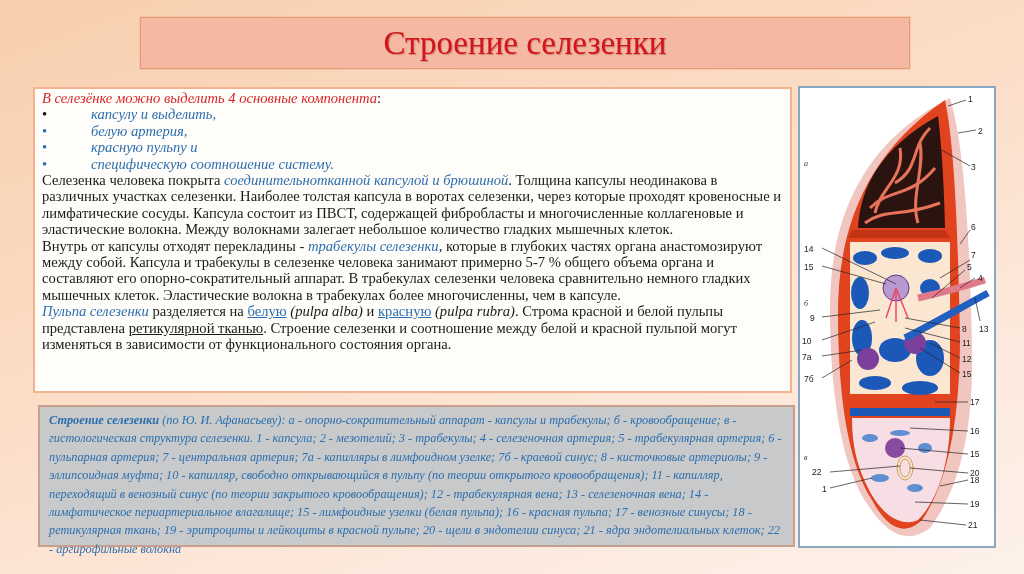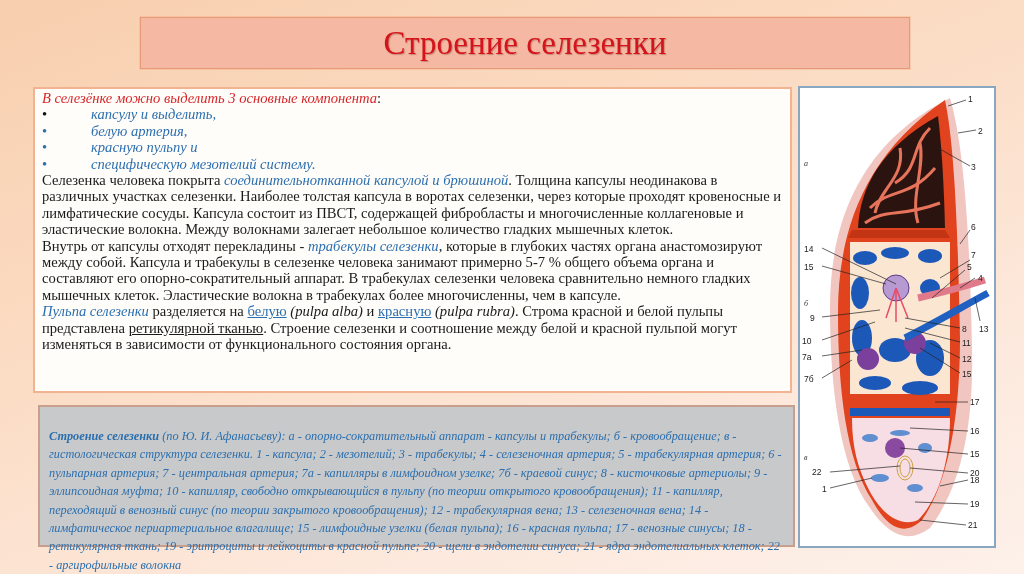--- a/index.html
+++ b/index.html
@@ -30,46 +30,46 @@
   ul.components li { position:relative; padding-left:49px; color:#2c6fb0; font-style:italic; }
   ul.components li .bullet { position:absolute; left:0; top:0; font-style:normal; color:#2c6fb0; }
   ul.components li.first .bullet { color:#111; }
   .term { color:#2c6fb0; font-style:italic; }
   .link { color:#2c6fb0; text-decoration:underline; }
   .lat { font-style:italic;margin-top:33px; }
   .ret { text-decoration:underline; }
   .caption-panel {
     position:absolute; left:38px; top:405px; width:757px; height:142px;
     background:#c8c9cb; border:2px solid #c79f8c; box-sizing:border-box;
-    padding:20px 9px 0 9px; font-size:12.3px; line-height:18.4px;
+    padding:4px 9px 0 9px; font-size:12.3px; line-height:18.4px;
     color:#2b6fae; font-style:italic; font-family:"Liberation Serif", serif;
   }
   .caption-panel b { font-weight:bold; }
   .figure-panel {
     position:absolute; left:798px; top:86px; width:198px; height:462px;
     background:#ffffff; border:2px solid #8aa7c2; box-sizing:border-box;
   }
   .figure-panel svg { position:absolute; left:0; top:0; }
   .fig-label { font-family:"Liberation Sans", sans-serif; font-size:8.5px; fill:#222; }
   .fig-sec { font-family:"Liberation Serif", serif; font-style:italic; font-size:8px; fill:#333; }
 </style>
 </head>
 <body>
 
 <div class="title-box">
   <h1>Строение селезенки</h1>
 </div>
 
 <div class="text-panel">
-  <p><span class="intro">В селезёнке можно выделить 3 основные компонента</span><span class="colon">:</span></p>
+  <p><span class="intro">В селезёнке можно выделить 4 основные компонента</span><span class="colon">:</span></p>
   <ul class="components">
     <li class="first"><span class="bullet">•</span><span>капсулу и выделить,</span></li>
     <li><span class="bullet">•</span><span>белую артерия,</span></li>
     <li><span class="bullet">•</span><span>красную пульпу и</span></li>
-    <li><span class="bullet">•</span><span>специфическую мезотелий систему.</span></li>
+    <li><span class="bullet">•</span><span>специфическую соотношение систему.</span></li>
   </ul>
   <p><span>Селезенка человека покрыта </span><span class="term">соединительнотканной капсулой и брюшиной</span><span>. Толщина капсулы неодинакова в различных участках селезенки. Наиболее толстая капсула в воротах селезенки, через которые проходят кровеносные и лимфатические сосуды. Капсула состоит из ПВСТ, содержащей фибробласты и многочисленные коллагеновые и эластические волокна. Между волокнами залегает небольшое количество гладких мышечных клеток.</span></p>
   <p><span>Внутрь от капсулы отходят перекладины - </span><span class="term">трабекулы селезенки</span><span>, которые в глубоких частях органа анастомозируют между собой. Капсула и трабекулы в селезенке человека занимают примерно 5-7 % общего объема органа и составляют его опорно-сократительный аппарат. В трабекулах селезенки человека сравнительно немного гладких мышечных клеток. Эластические волокна в трабекулах более многочисленны, чем в капсуле.</span></p>
   <p><span class="term">Пульпа селезенки</span><span> разделяется на </span><span class="link">белую</span><span class="lat"> (pulpa alba)</span><span> и </span><span class="link">красную</span><span class="lat"> (pulpa rubra)</span><span>. Строма красной и белой пульпы представлена </span><span class="ret">ретикулярной тканью</span><span>. Строение селезенки и соотношение между белой и красной пульпой могут изменяться в зависимости от функционального состояния органа.</span></p>
 </div>
 
 <div class="caption-panel">
   <b>Строение селезенки</b><span> (по Ю. И. Афанасьеву): а - опорно-сократительный аппарат - капсулы и трабекулы; б - кровообращение; в - гистологическая структура селезенки. 1 - капсула; 2 - мезотелий; 3 - трабекулы; 4 - селезеночная артерия; 5 - трабекулярная артерия; 6 - пульпарная артерия; 7 - центральная артерия; 7а - капилляры в лимфоидном узелке; 7б - краевой синус; 8 - кисточковые артериолы; 9 - эллипсоидная муфта; 10 - капилляр, свободно открывающийся в пульпу (по теории открытого кровообращения); 11 - капилляр, переходящий в венозный синус (по теории закрытого кровообращения); 12 - трабекулярная вена; 13 - селезеночная вена; 14 - лимфатическое периартериальное влагалище; 15 - лимфоидные узелки (белая пульпа); 16 - красная пульпа; 17 - венозные синусы; 18 - ретикулярная ткань; 19 - эритроциты и лейкоциты в красной пульпе; 20 - щели в эндотелии синуса; 21 - ядра эндотелиальных клеток; 22 - аргирофильные волокна</span>
 </div>
 

